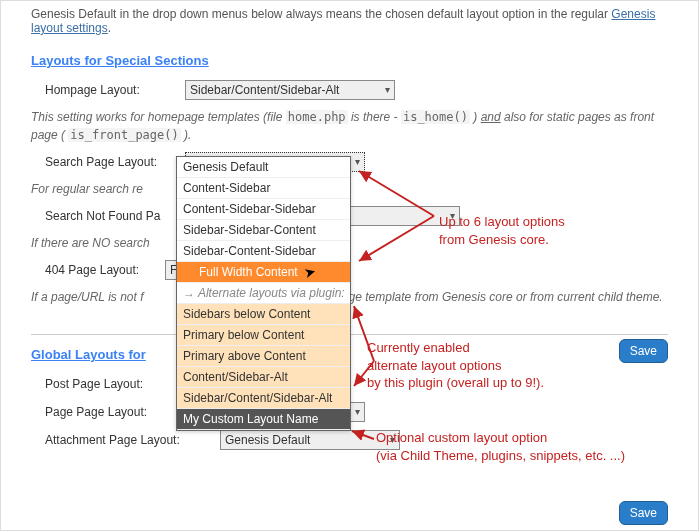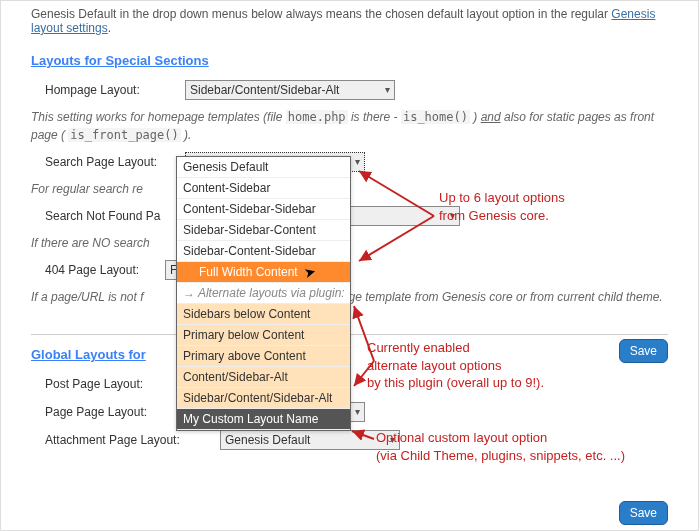--- a/index.html
+++ b/index.html
@@ -233,21 +233,21 @@
   <div class="opt hov"><span>Full Width Content</span><span class="cursor">➤</span></div>
   <div class="opt cat">→ Alternate layouts via plugin:</div>
   <div class="opt alt">Sidebars below Content</div>
   <div class="opt alt">Primary below Content</div>
   <div class="opt alt">Primary above Content</div>
   <div class="opt alt">Content/Sidebar-Alt</div>
   <div class="opt alt">Sidebar/Content/Sidebar-Alt</div>
   <div class="opt custom">My Custom Layout Name</div>
 </div>
 
-<div class="anno" style="top:188px;left:438px;white-space:pre-line">Up to 6 layout options
+<div class="anno" style="top:212px;left:438px;white-space:pre-line">Up to 6 layout options
 from Genesis core.</div>
 <div class="anno" style="top:338px;left:366px;white-space:pre-line">Currently enabled
 alternate layout options
 by this plugin (overall up to 9!).</div>
 <div class="anno" style="top:428px;left:375px;white-space:pre-line">Optional custom layout option
 (via Child Theme, plugins, snippets, etc. ...)</div>
 
 <svg class="arrow" style="left:348px;top:160px" width="100" height="120">
   <defs>
         <marker id="ah" markerWidth="8" markerHeight="8" refX="6" refY="3" orient="auto">

